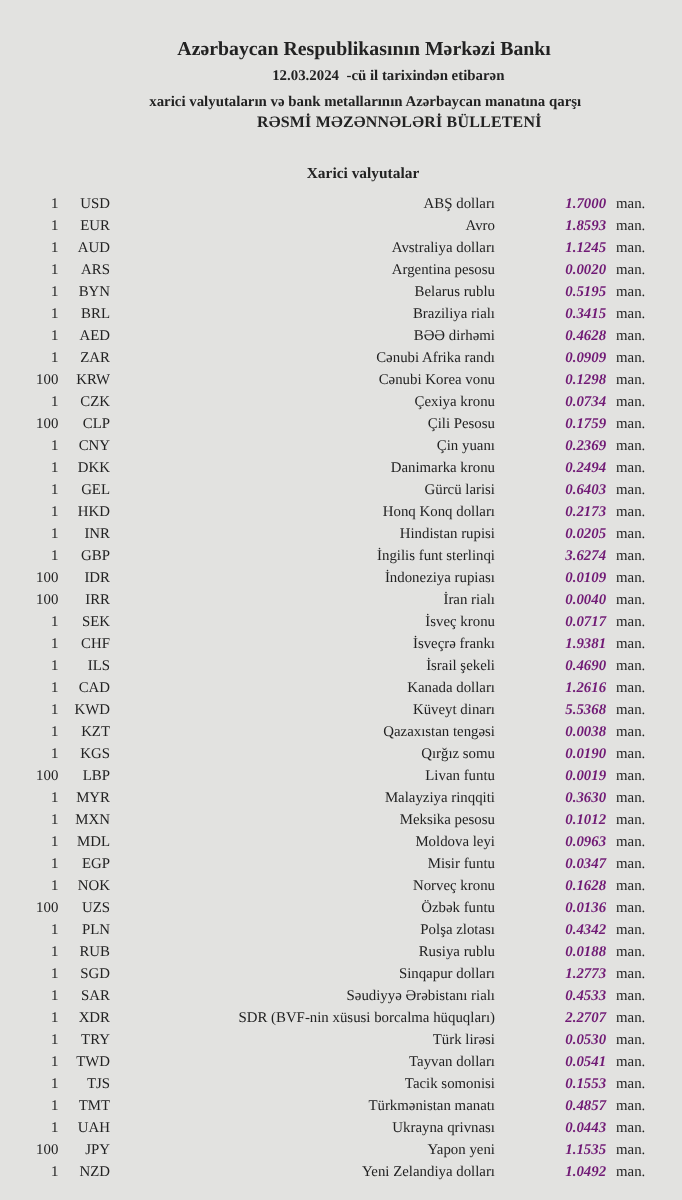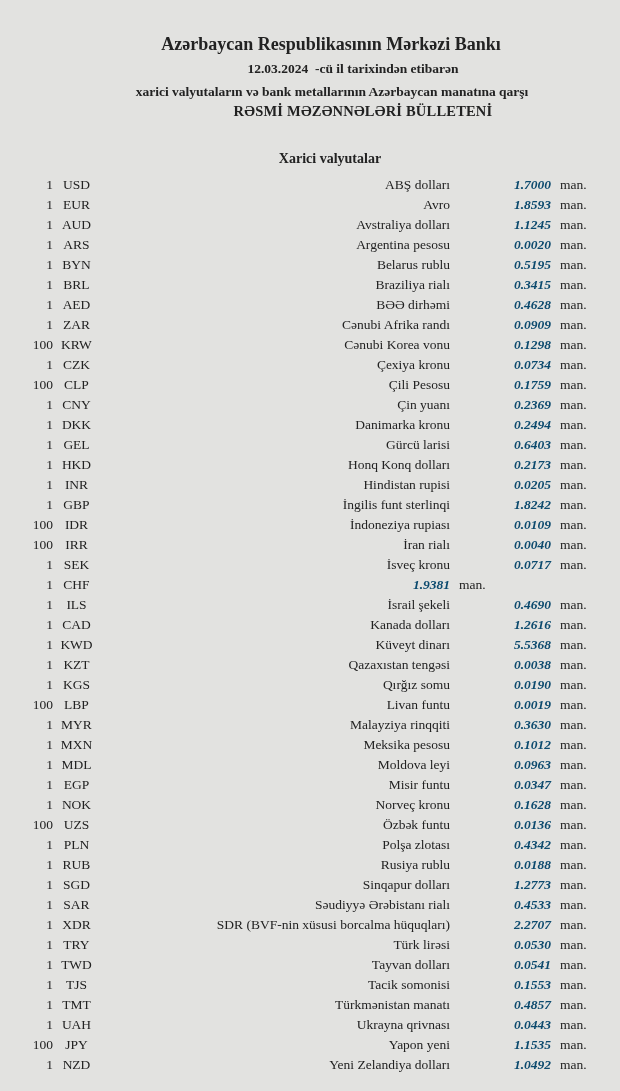--- a/index.html
+++ b/index.html
@@ -36,23 +36,23 @@
     width: 620px;
   }
   .row {
     display: grid;
     grid-template-columns: 53px 47px 350px 101px 69px;
     height: 20px;
     line-height: 20px;
     font-size: 13.5px;
   }
   .row .qty  { text-align: right; }
-  .row .code { text-align: center; }
+  .row .code { text-align: right; }
   .row .name { text-align: right; padding-left: 3px; overflow: hidden; white-space: nowrap; }
-  .row .rate { text-align: right; font-weight: bold; font-style: italic; color: #0c4a6e; }
+  .row .rate { text-align: right; font-weight: bold; font-style: italic; color: #701a75; }
   .row .unit { text-align: left; padding-left: 9px; }
 </style>
 </head>
 <body>
 
 <div class="page">
 
   <div class="hline bank-name">Azərbaycan Respublikasının Mərkəzi Bankı</div>
   <div class="hline date-line">12.03.2024  -cü il tarixindən etibarən</div>
   <div class="hline subtitle-line">xarici valyutaların və bank metallarının Azərbaycan manatına qarşı</div>
@@ -186,21 +186,21 @@
     <span class="code">INR</span>
     <span class="name">Hindistan rupisi</span>
     <span class="rate">0.0205</span>
     <span class="unit">man.</span>
   </div>
 
   <div class="row">
     <span class="qty">1</span>
     <span class="code">GBP</span>
     <span class="name">İngilis funt sterlinqi</span>
-    <span class="rate">1.8242</span>
+    <span class="rate">3.6274</span>
     <span class="unit">man.</span>
   </div>
 
   <div class="row">
     <span class="qty">100</span>
     <span class="code">IDR</span>
     <span class="name">İndoneziya rupiası</span>
     <span class="rate">0.0109</span>
     <span class="unit">man.</span>
   </div>
@@ -217,20 +217,21 @@
     <span class="qty">1</span>
     <span class="code">SEK</span>
     <span class="name">İsveç kronu</span>
     <span class="rate">0.0717</span>
     <span class="unit">man.</span>
   </div>
 
   <div class="row">
     <span class="qty">1</span>
     <span class="code">CHF</span>
+    <span class="name">İsveçrə frankı</span>
     <span class="rate">1.9381</span>
     <span class="unit">man.</span>
   </div>
 
   <div class="row">
     <span class="qty">1</span>
     <span class="code">ILS</span>
     <span class="name">İsrail şekeli</span>
     <span class="rate">0.4690</span>
     <span class="unit">man.</span>

